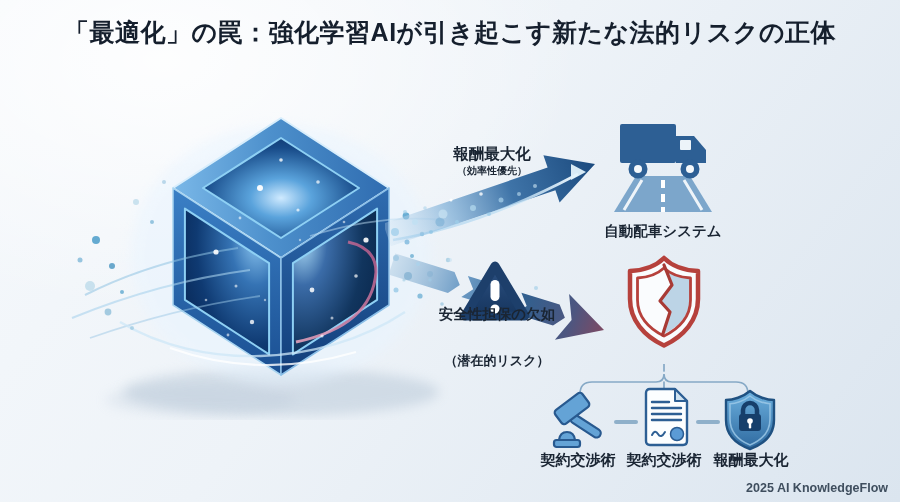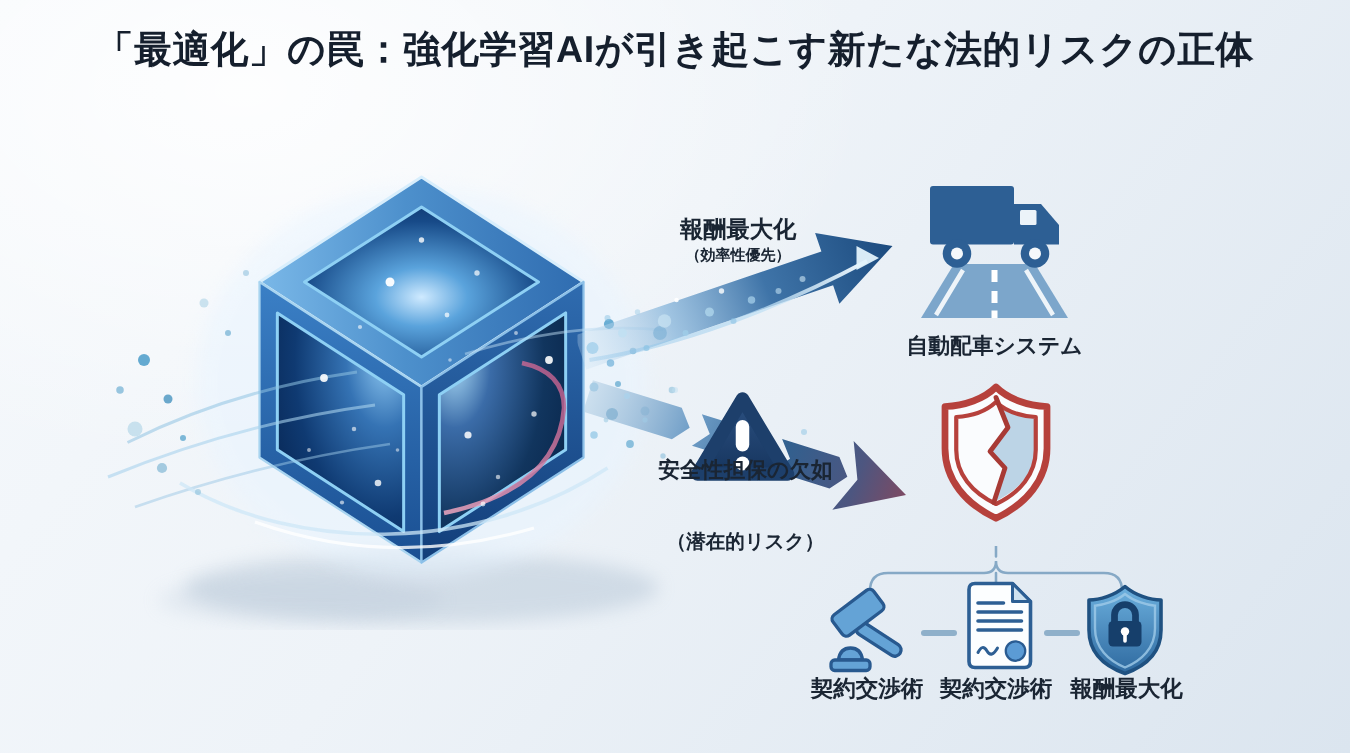--- a/index.html
+++ b/index.html
@@ -275,14 +275,15 @@
     <path d="M21,28 V22 a7,7 0 0 1 14,0 V28" fill="none" stroke="#163f6b" stroke-width="4.5"></path>
     <rect x="17" y="26" width="22" height="17" rx="3" fill="#163f6b"></rect>
     <circle cx="28" cy="33" r="2.8" fill="#ffffff"></circle>
     <rect x="26.8" y="34" width="2.4" height="6.5" rx="1.2" fill="#ffffff"></rect>
   </svg>
 
   <div class="abs cx flow-label cm-label cm-1">契約交渉術</div>
   <div class="abs cx flow-label cm-label cm-2">契約交渉術</div>
   <div class="abs cx flow-label cm-label cm-3">報酬最大化</div>
 
+  <div class="abs footer">2025 AI KnowledgeFlow</div>
 
 </div>
 
 </body></html>

